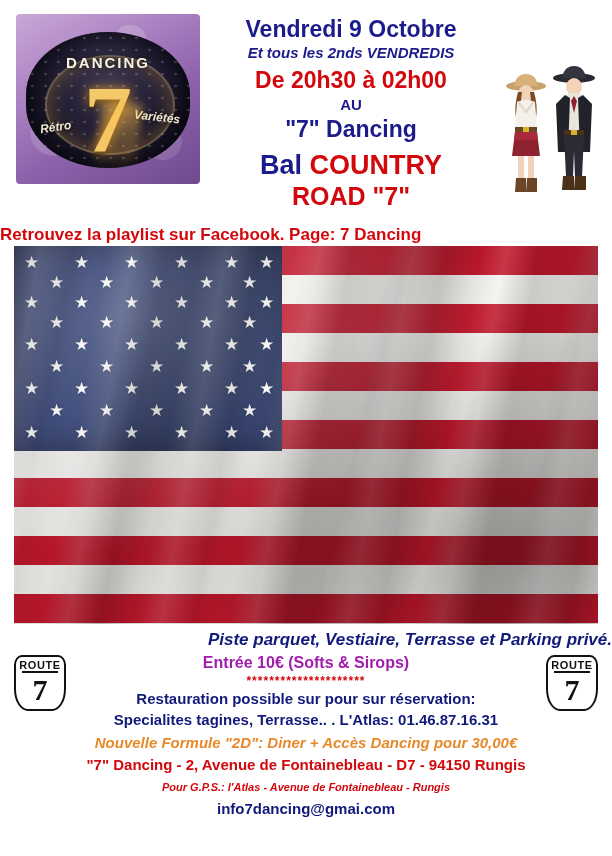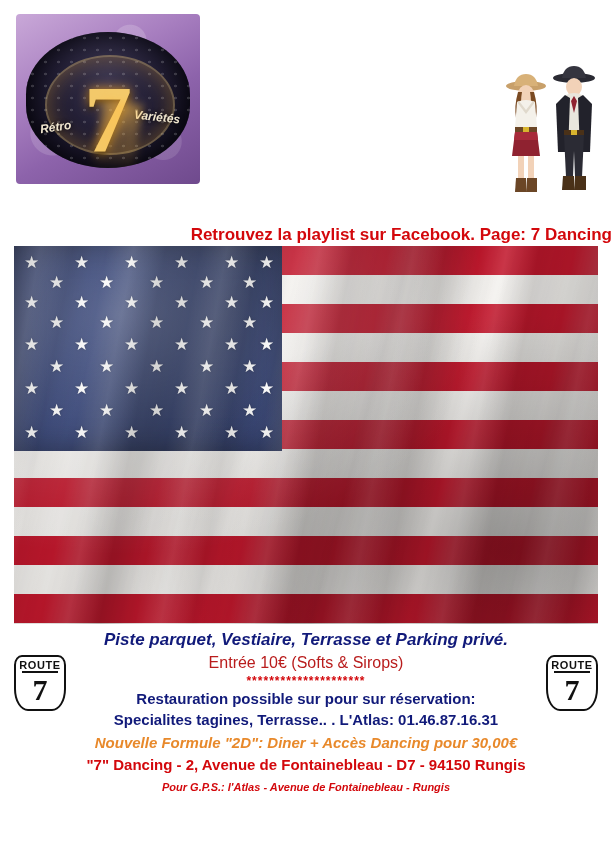--- a/index.html
+++ b/index.html
@@ -269,45 +269,46 @@
       radial-gradient(ellipse at 85% 80%, rgba(0,0,0,0.25), rgba(0,0,0,0) 55%);
     pointer-events: none;
   }
 
   
   .fb-line {
     position: absolute;
     left: 0;
     right: 0;
     top: 225px;
-    text-align: right;
+    text-align: left;
     font-size: 17px;
     font-weight: bold;
     color: #d3080c;
   }
 
   
   .footer {
     position: absolute;
     left: 0;
     right: 0;
     top: 628px;
     text-align: center;
   }
   .f1 {
     font-size: 17px;
     font-weight: bold;
     font-style: italic;
     color: #111a7a;
     line-height: 24px;
+    text-align: right;
   }
   .f2 {
     font-size: 16px;
-    font-weight: normal;
-    color: #b91c1c;
+    font-weight: bold;
+    color: #a21caf;
     line-height: 22px;
   }
   .f-stars {
     font-size: 12px;
     font-weight: bold;
     color: #d3080c;
     letter-spacing: 1px;
     line-height: 14px;
   }
   .f3 {
@@ -384,27 +385,40 @@
 <body>
 
 <div class="poster">
 
   <div class="header">
 
     <div class="logo">
       <div class="logo-inner">
         <div class="logo-dots"></div>
         <div class="logo-ring"></div>
+        <div class="logo-dancing">DANCING</div>
         <div class="logo-seven">7</div>
         <div class="logo-retro">Rétro</div>
         <div class="logo-varietes">Variétés</div>
         <div class="logo-beam"></div>
       </div>
     </div>
 
+    <div class="head-text">
+      <div class="l1">Vendredi 9 Octobre</div>
+      <div class="l2">Et tous les 2nds VENDREDIS</div>
+      <div class="l3">De 20h30 à 02h00</div>
+      <div class="l4">AU</div>
+      <div class="l5">"7" Dancing</div>
+      <div class="l6">
+        <span class="bal">Bal</span>
+        <span class="country">COUNTRY</span>
+      </div>
+      <div class="l7">ROAD "7"</div>
+    </div>
 
     <div class="couple">
       <svg class="fig woman" viewBox="0 0 52 130">
 
         <ellipse cx="26" cy="16" rx="20" ry="5" fill="#c8a06a"></ellipse>
         <path d="M14 16 Q16 4 26 4 Q36 4 38 16 Z" fill="#d8b178"></path>
 
         <ellipse cx="26" cy="24" rx="8" ry="9" fill="#f2d2b8"></ellipse>
         <path d="M18 22 Q14 36 16 48 L22 46 Q20 32 22 22 Z" fill="#7a4a22"></path>
         <path d="M34 22 Q38 36 36 48 L30 46 Q32 32 30 22 Z" fill="#7a4a22"></path>
@@ -525,15 +539,16 @@
 
   <div class="footer">
     <div class="f1">Piste parquet, Vestiaire, Terrasse et Parking privé.</div>
     <div class="f2">Entrée 10€ (Softs &amp; Sirops)</div>
     <div class="f-stars">*********************</div>
     <div class="f3">Restauration possible sur pour sur réservation:</div>
     <div class="f3">Specialites tagines, Terrasse.. . L'Atlas: 01.46.87.16.31</div>
     <div class="f4">Nouvelle Formule "2D": Diner + Accès Dancing pour 30,00€</div>
     <div class="f5">"7" Dancing - 2, Avenue de Fontainebleau - D7 - 94150 Rungis</div>
     <div class="f6">Pour G.P.S.:   l'Atlas - Avenue de Fontainebleau - Rungis</div>
+    <div class="f7">info7dancing@gmai.com</div>
   </div>
 
 </div>
 
 </body></html>

